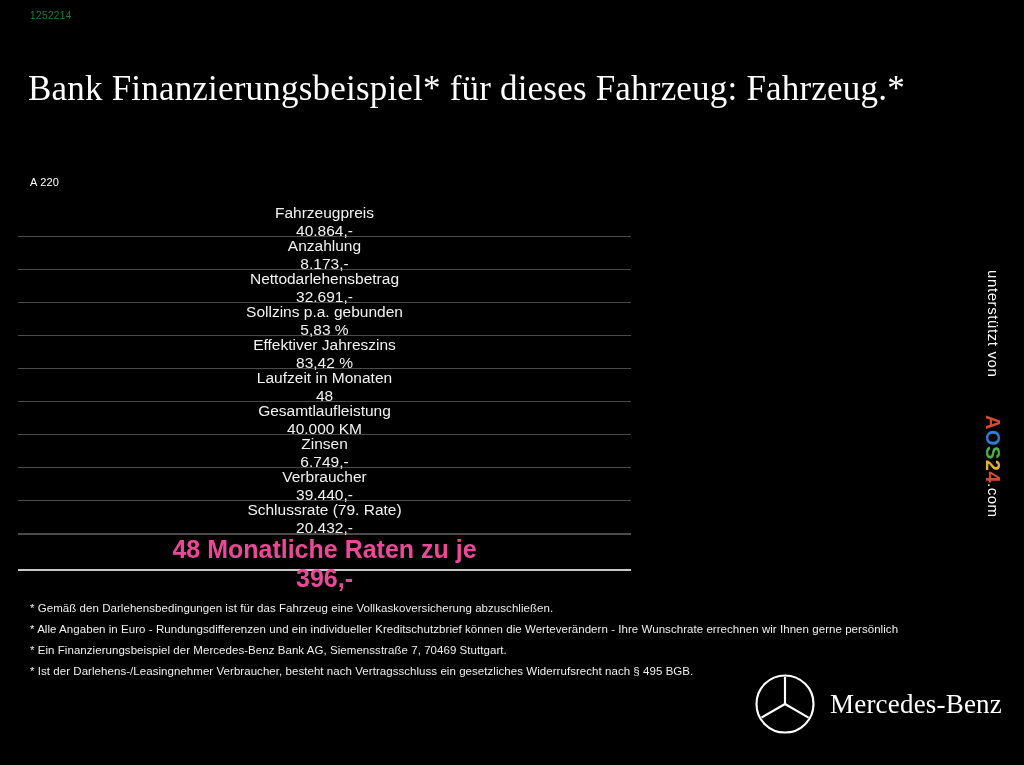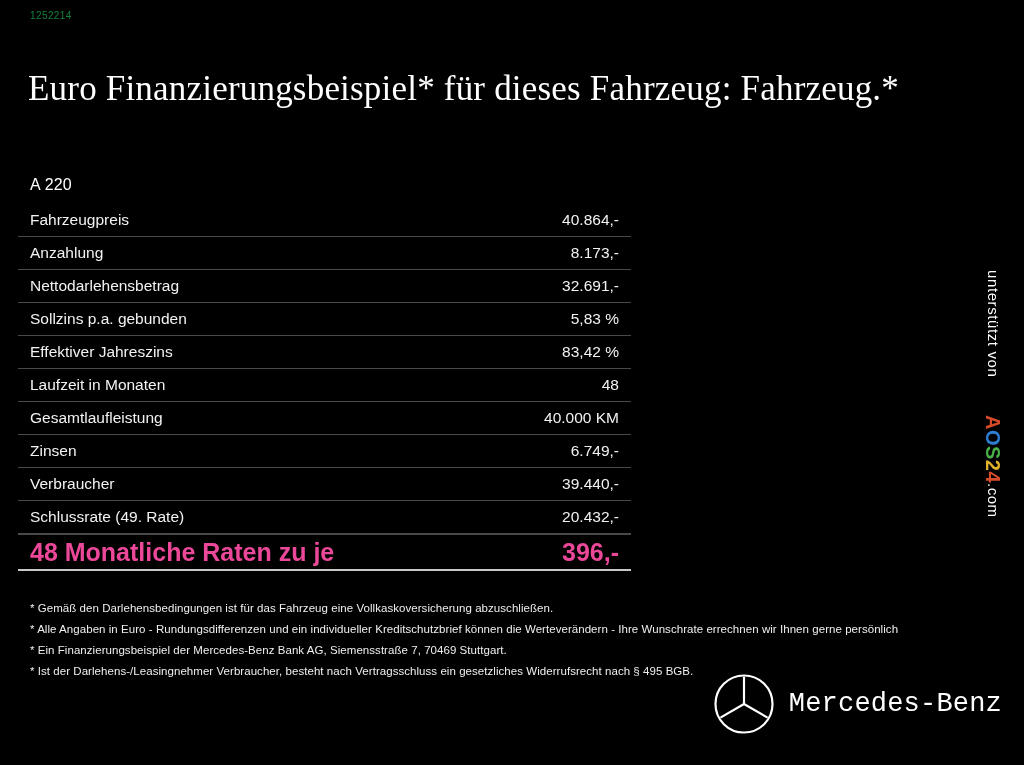--- a/index.html
+++ b/index.html
@@ -40,40 +40,41 @@
     line-height: 45px;
     font-weight: 400;
     color: #ffffff;
     letter-spacing: 0.2px;
   }
 
   .model {
     position: absolute;
     left: 30px;
     top: 176px;
-    font-size: 16px;
+    font-size: 11px;
     color: #ffffff;
     letter-spacing: 0.2px;
   }
 
   .table {
     position: absolute;
     left: 18px;
     top: 204px;
     width: 613px;
   }
 
   .row {
     display: flex;
     justify-content: space-between;
     align-items: center;
     border-bottom: 1px solid #4a4a4a;
     padding: 0 12px;
     height: 33px;
     box-sizing: border-box;
+    flex-direction: column;
   }
   .row .label {
     font-size: 15.5px;
     color: #f2f2f2;
     white-space: nowrap;
   }
   .row .value {
     font-size: 15.5px;
     color: #f2f2f2;
     white-space: nowrap;
@@ -152,35 +153,35 @@
     display: flex;
     align-items: center;
     gap: 14px;
   }
   .mb-star {
     width: 62px;
     height: 62px;
     position: relative;
   }
   .mb-wordmark {
-    font-family: Liberation Mono, monospace;
+    font-family: Liberation Serif, serif;
     font-size: 27px;
     color: #ffffff;
     letter-spacing: 0.2px;
     white-space: nowrap;
   }
 </style>
 </head>
 <body>
 
 <div class="page">
 
   <div class="ref-number">1252214</div>
 
-  <div class="headline">Euro Finanzierungsbeispiel* für dieses Fahrzeug: Fahrzeug.*</div>
+  <div class="headline">Bank Finanzierungsbeispiel* für dieses Fahrzeug: Fahrzeug.*</div>
 
   <div class="model">A 220</div>
 
   <div class="table">
     <div class="row">
       <span class="label">Fahrzeugpreis</span>
       <span class="value">40.864,-</span>
     </div>
     <div class="row">
       <span class="label">Anzahlung</span>
@@ -208,21 +209,21 @@
     </div>
     <div class="row">
       <span class="label">Zinsen</span>
       <span class="value">6.749,-</span>
     </div>
     <div class="row">
       <span class="label">Verbraucher</span>
       <span class="value">39.440,-</span>
     </div>
     <div class="row">
-      <span class="label">Schlussrate (49. Rate)</span>
+      <span class="label">Schlussrate (79. Rate)</span>
       <span class="value">20.432,-</span>
     </div>
     <div class="row total">
       <span class="label">48 Monatliche Raten zu je</span>
       <span class="value">396,-</span>
     </div>
   </div>
 
   <div class="footnotes">
     <div class="footnote bold">* Gemäß den Darlehensbedingungen ist für das Fahrzeug eine Vollkaskoversicherung abzuschließen.</div>

